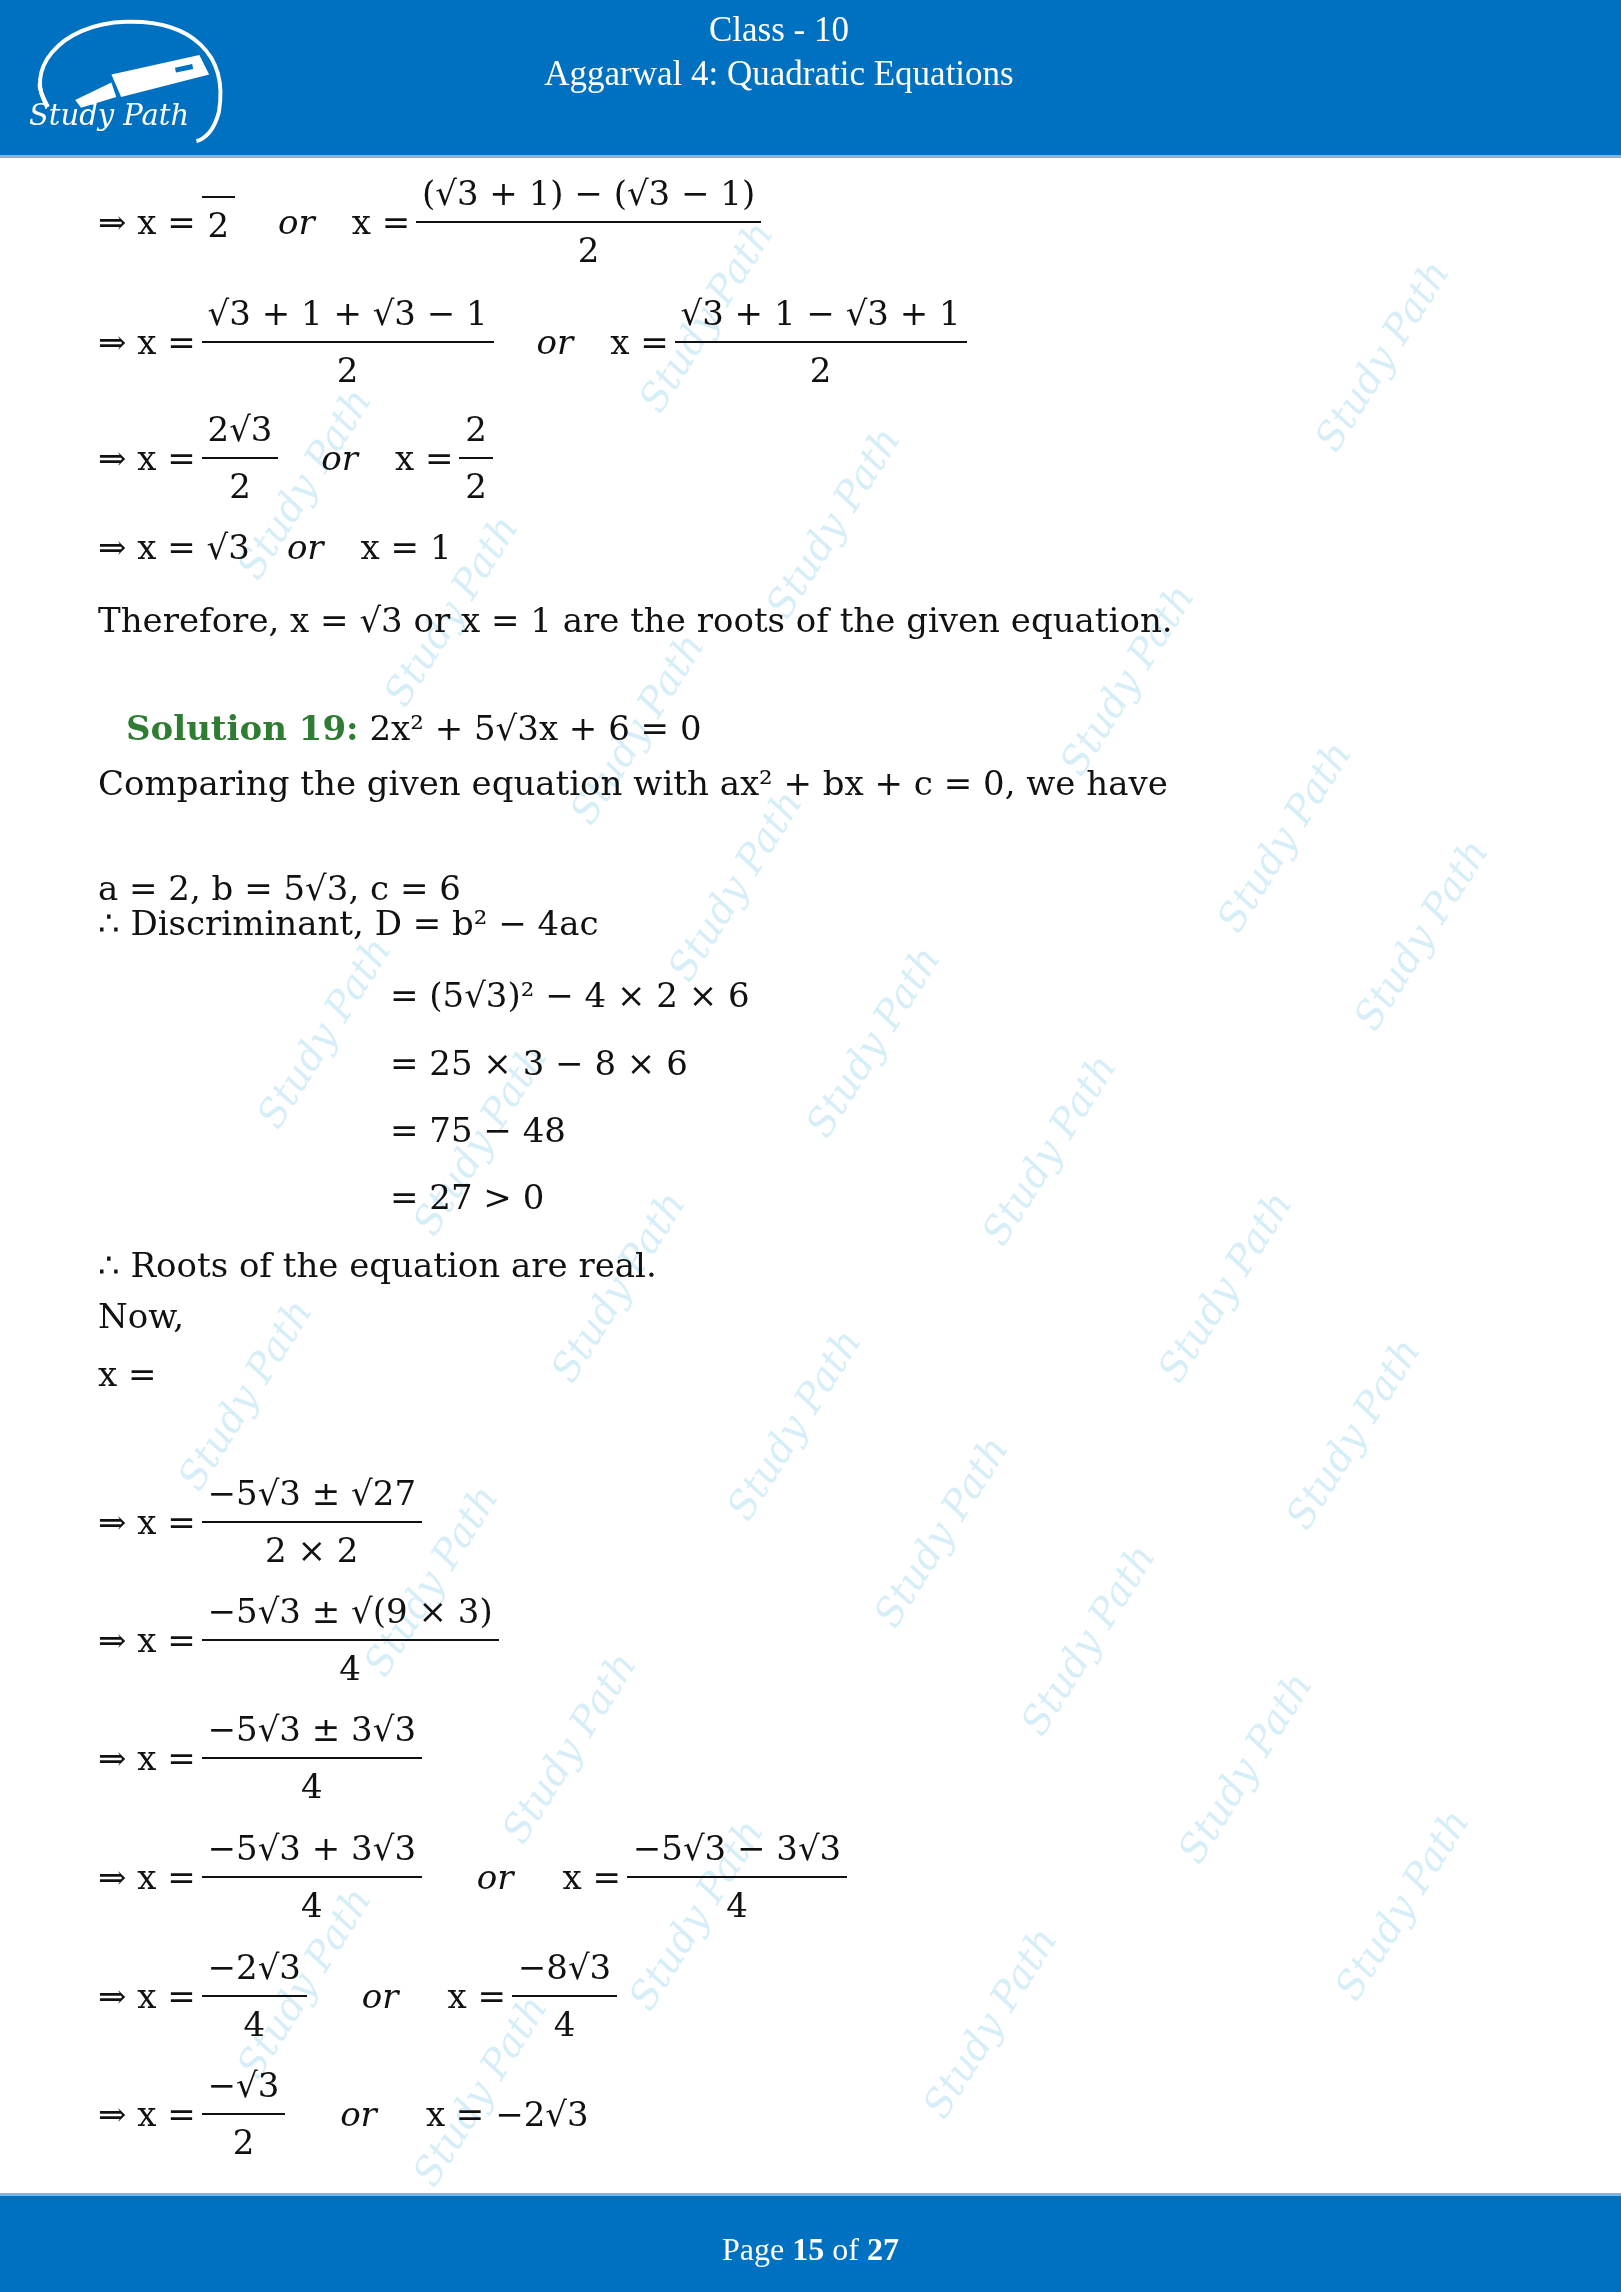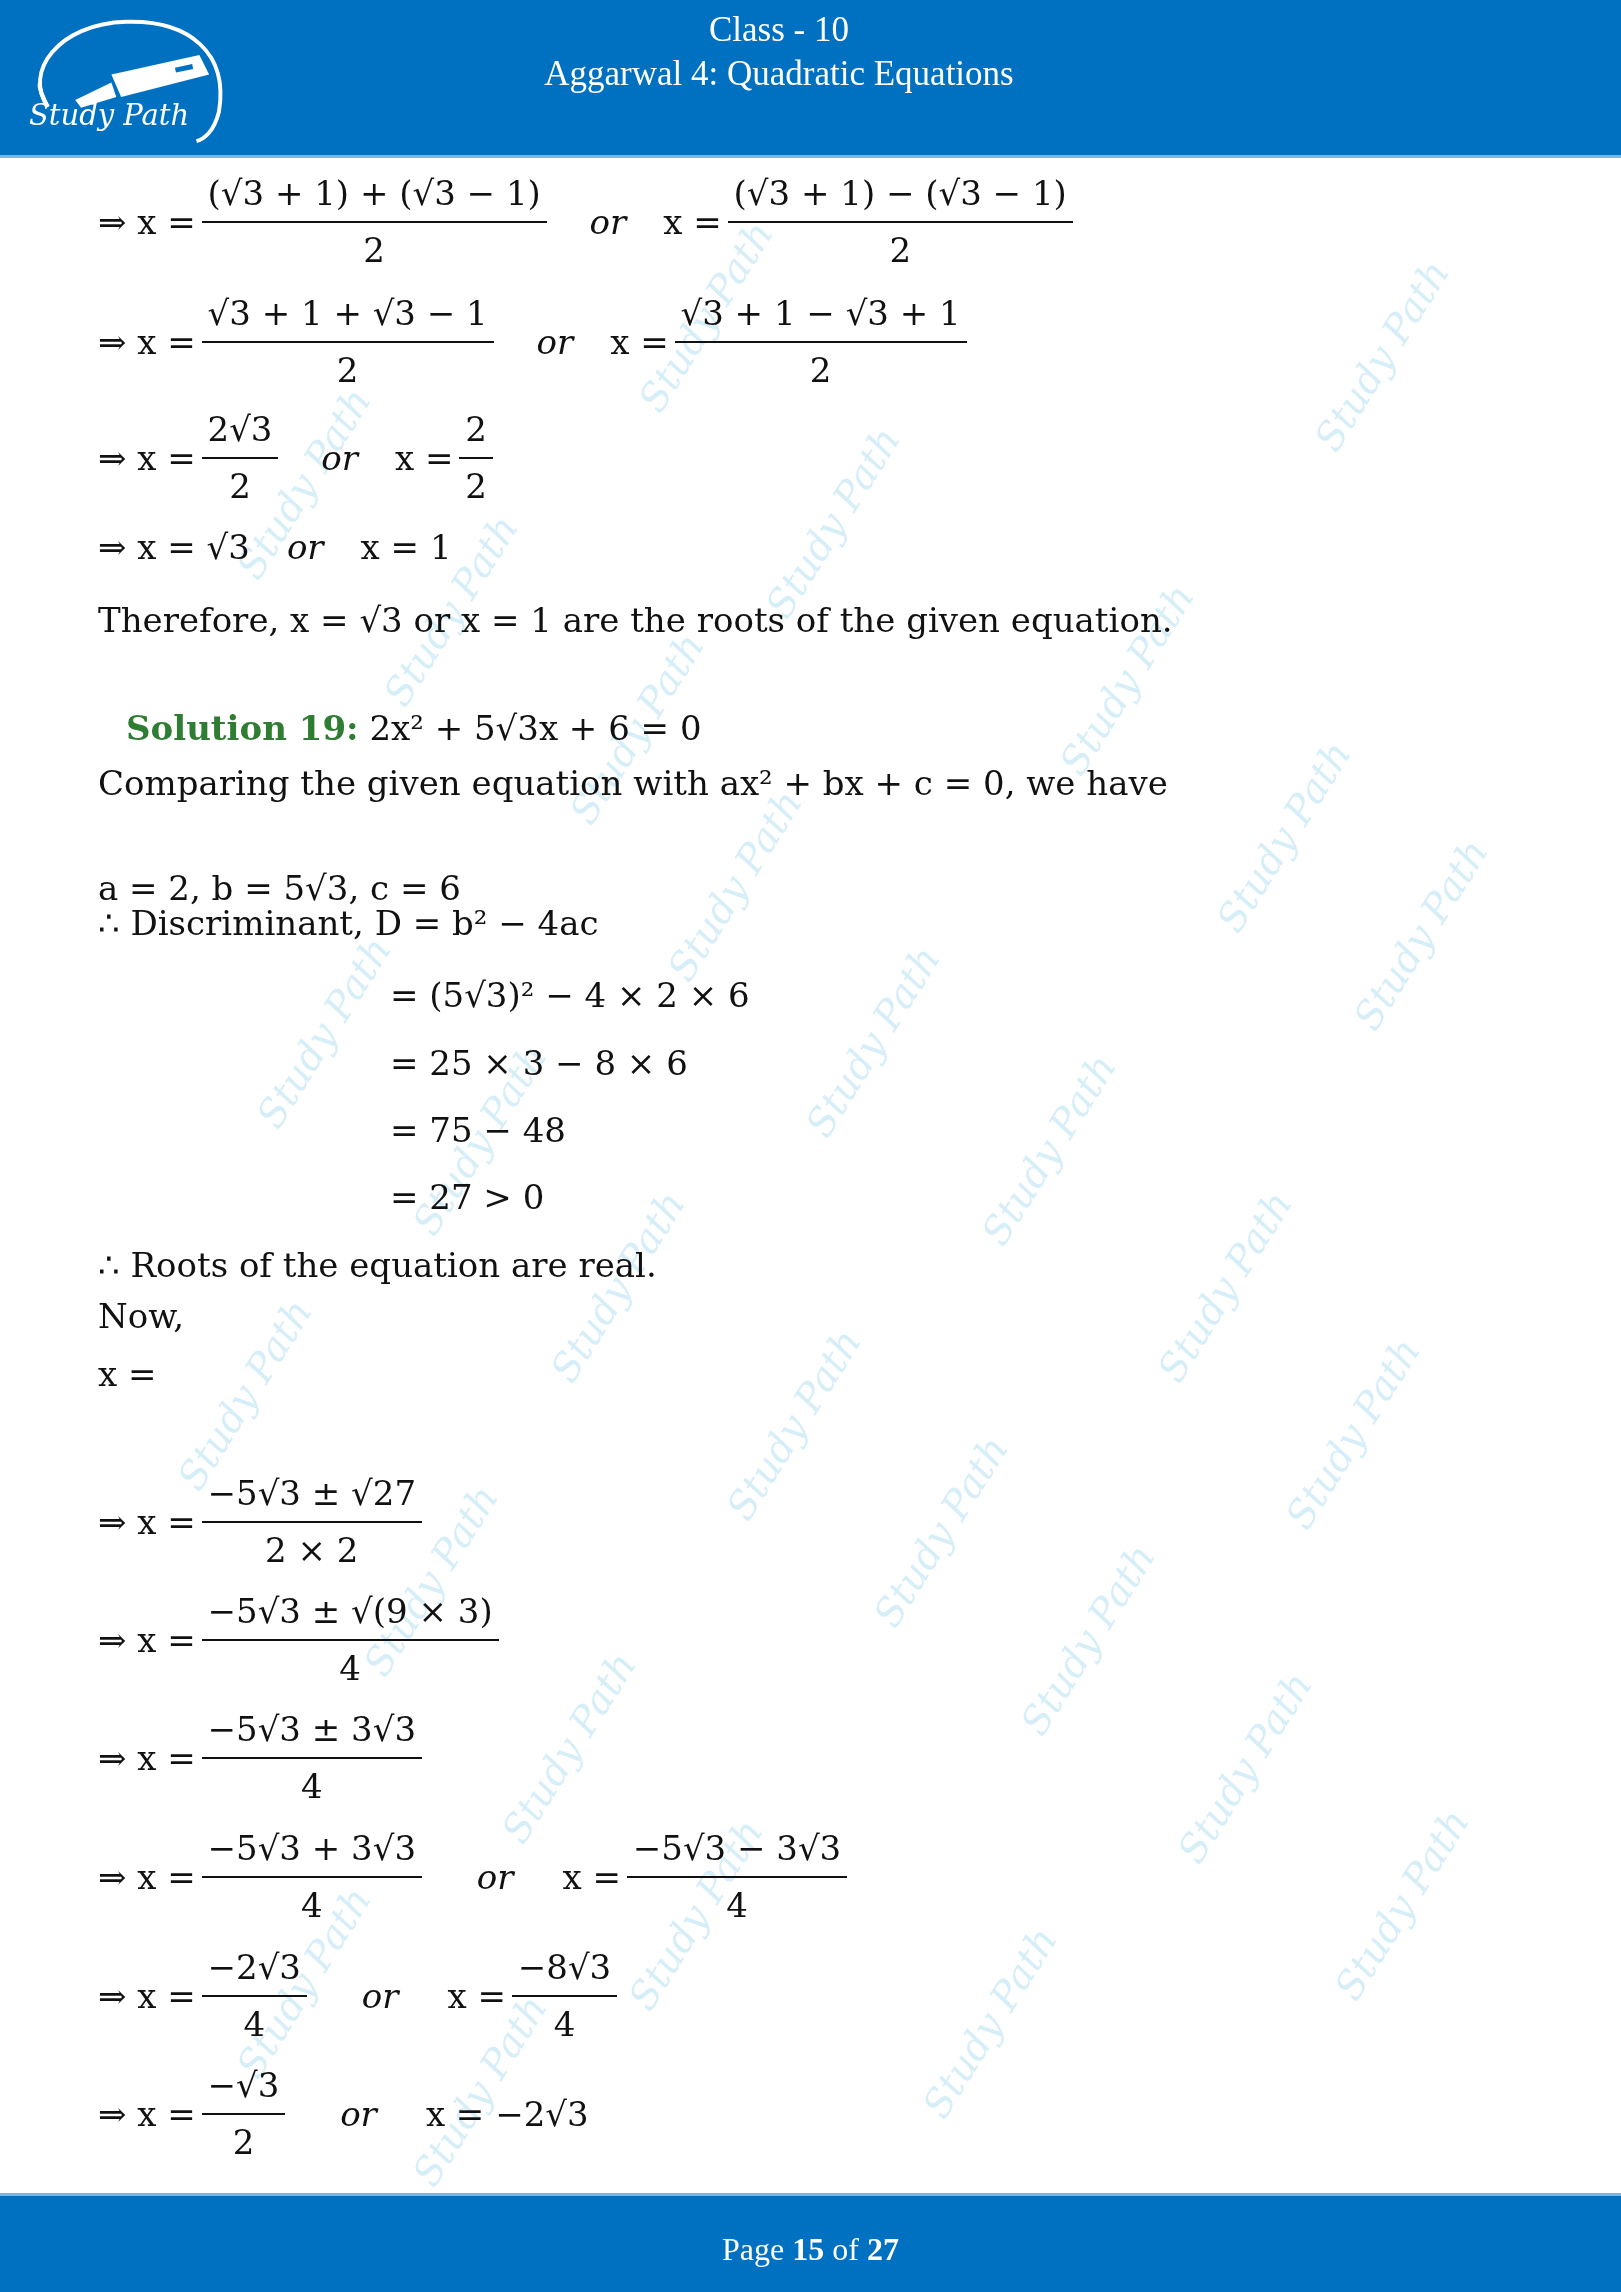--- a/index.html
+++ b/index.html
@@ -71,21 +71,20 @@
 <div class="watermark" style="left:1137px;top:1745px;">Study Path</div>
 <div class="watermark" style="left:588px;top:1892px;">Study Path</div>
 <div class="watermark" style="left:1294px;top:1882px;">Study Path</div>
 <div class="watermark" style="left:196px;top:1960px;">Study Path</div>
 <div class="watermark" style="left:882px;top:2000px;">Study Path</div>
 <div class="watermark" style="left:372px;top:2068px;">Study Path</div>
 
 <div class="row" style="top:172px;">
   <span>⇒ x =</span>
   <span class="frac">
-      <span class="num">(√3 + 1) + (√3 − 1)</span>
       <span class="den">2</span>
     </span>
   <span class="or">or</span>
   <span>x =</span>
   <span class="frac">
       <span class="num">(√3 + 1) − (√3 − 1)</span>
       <span class="den">2</span>
     </span>
 </div>
 

